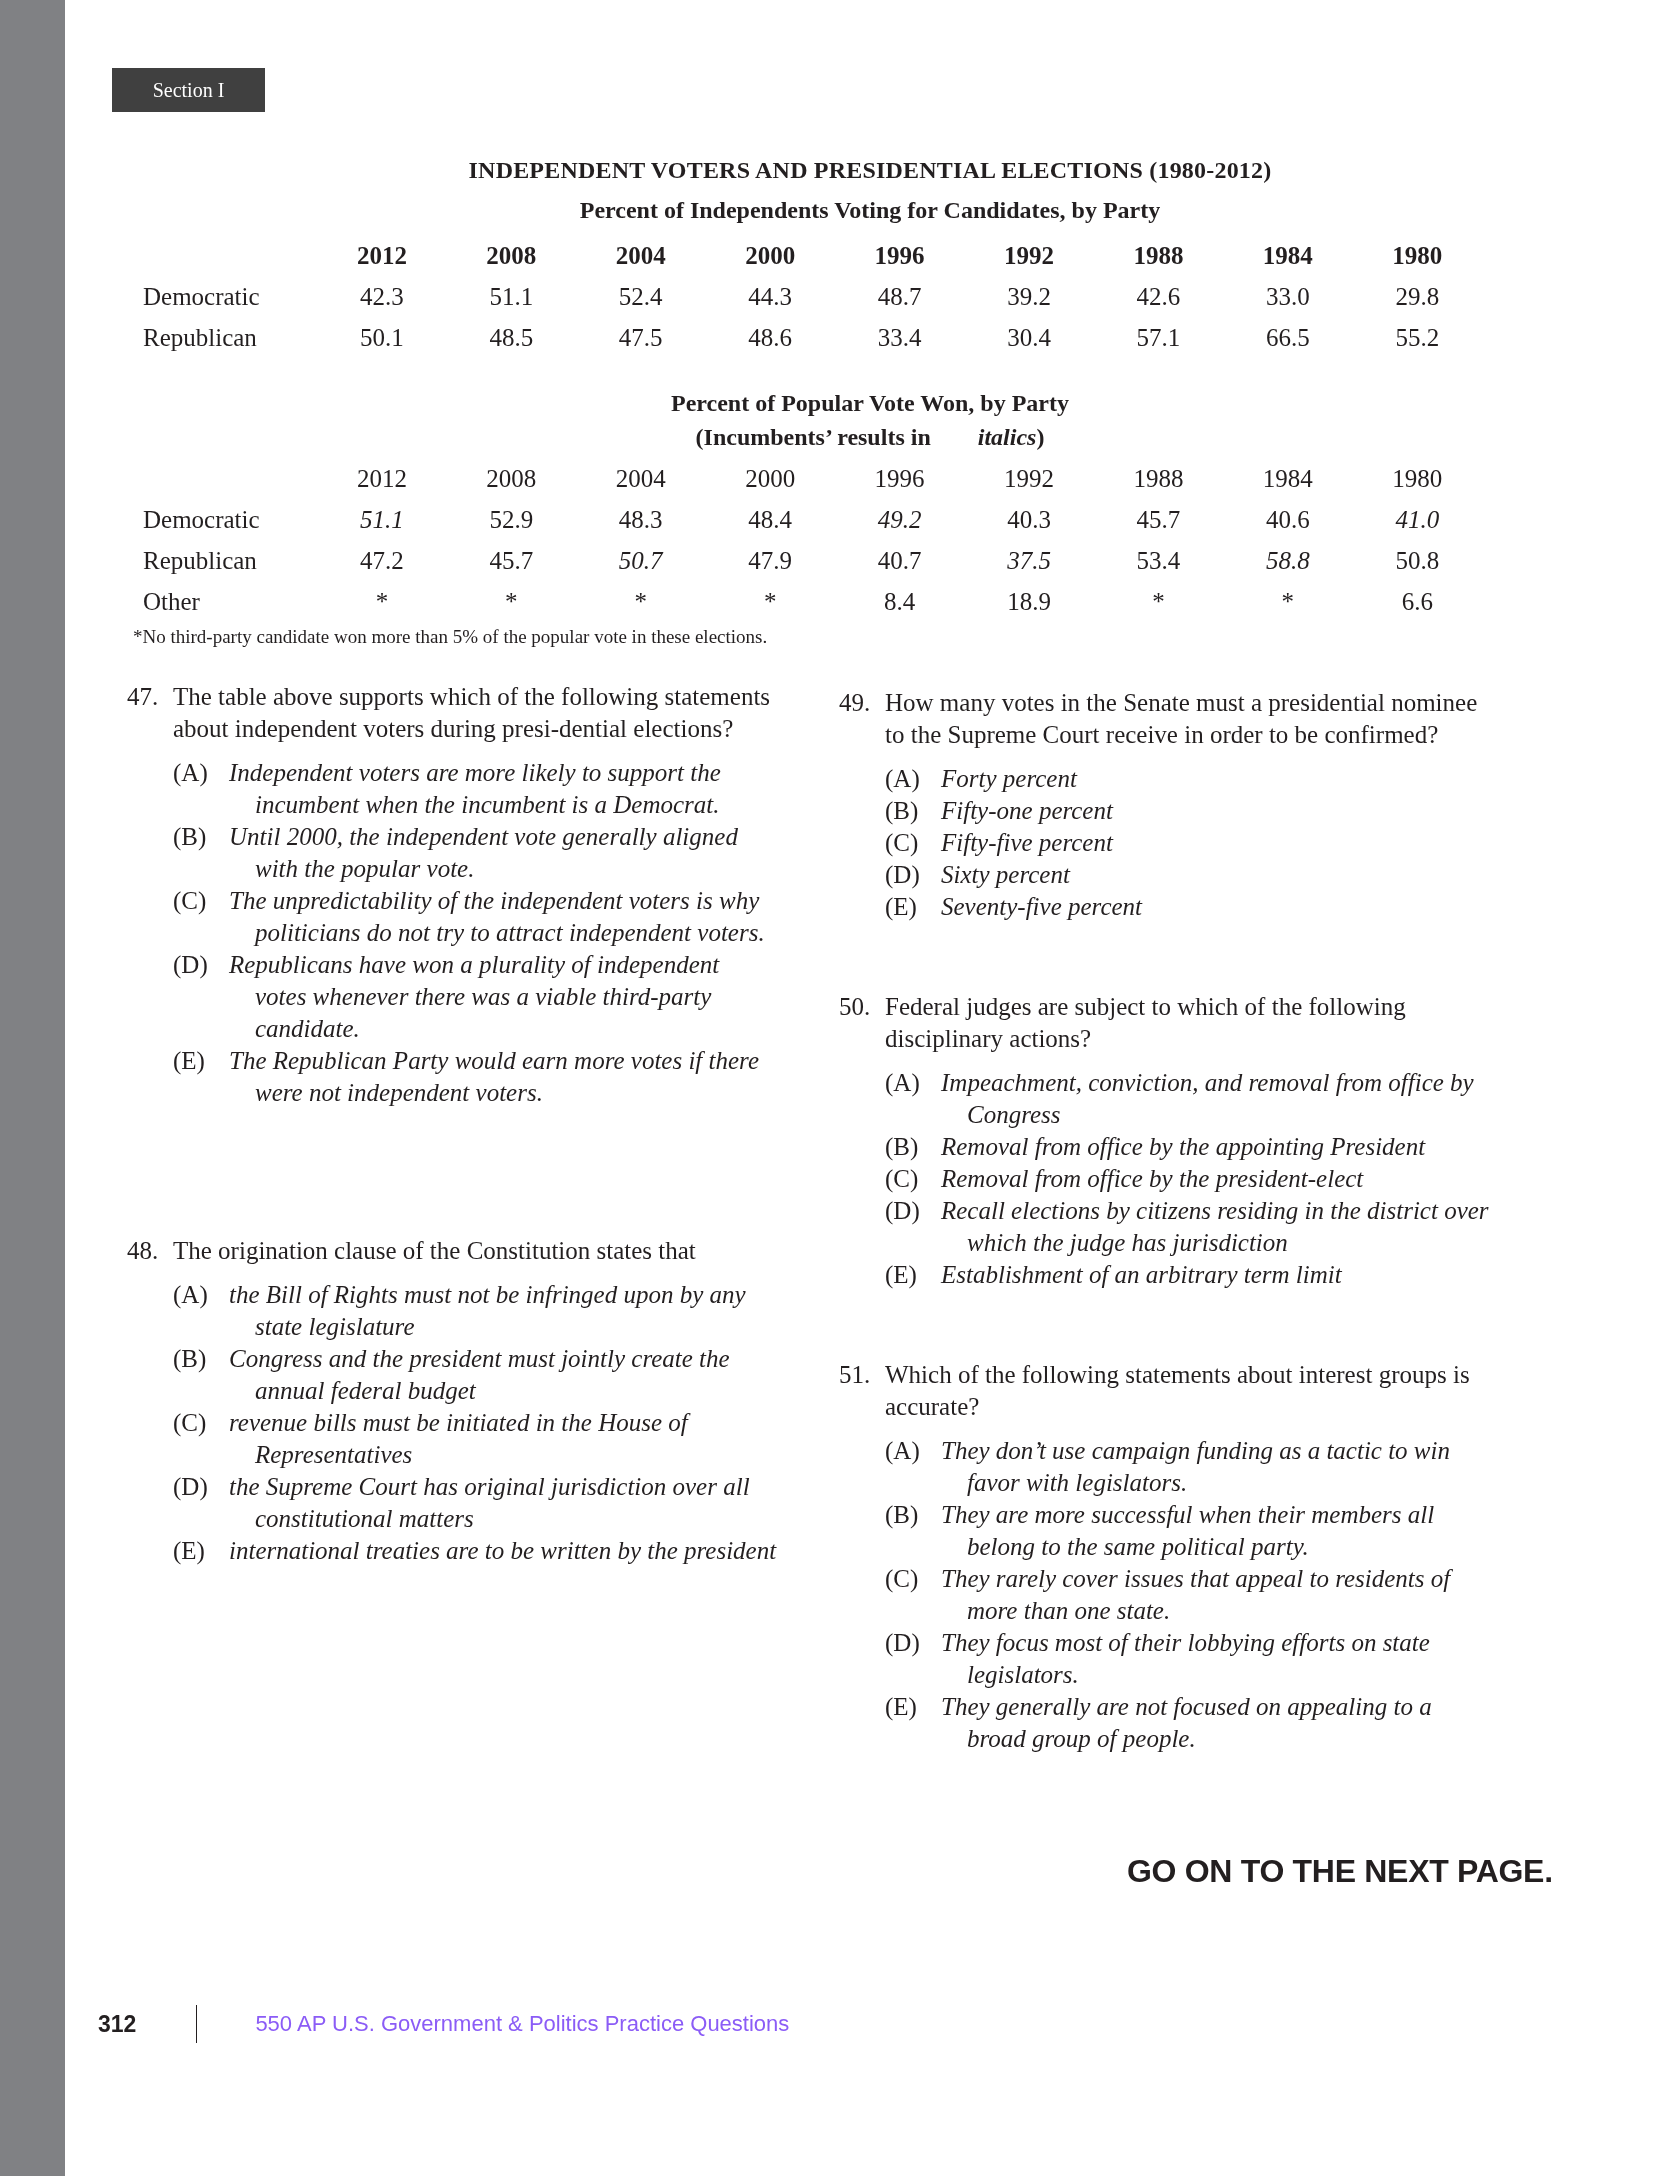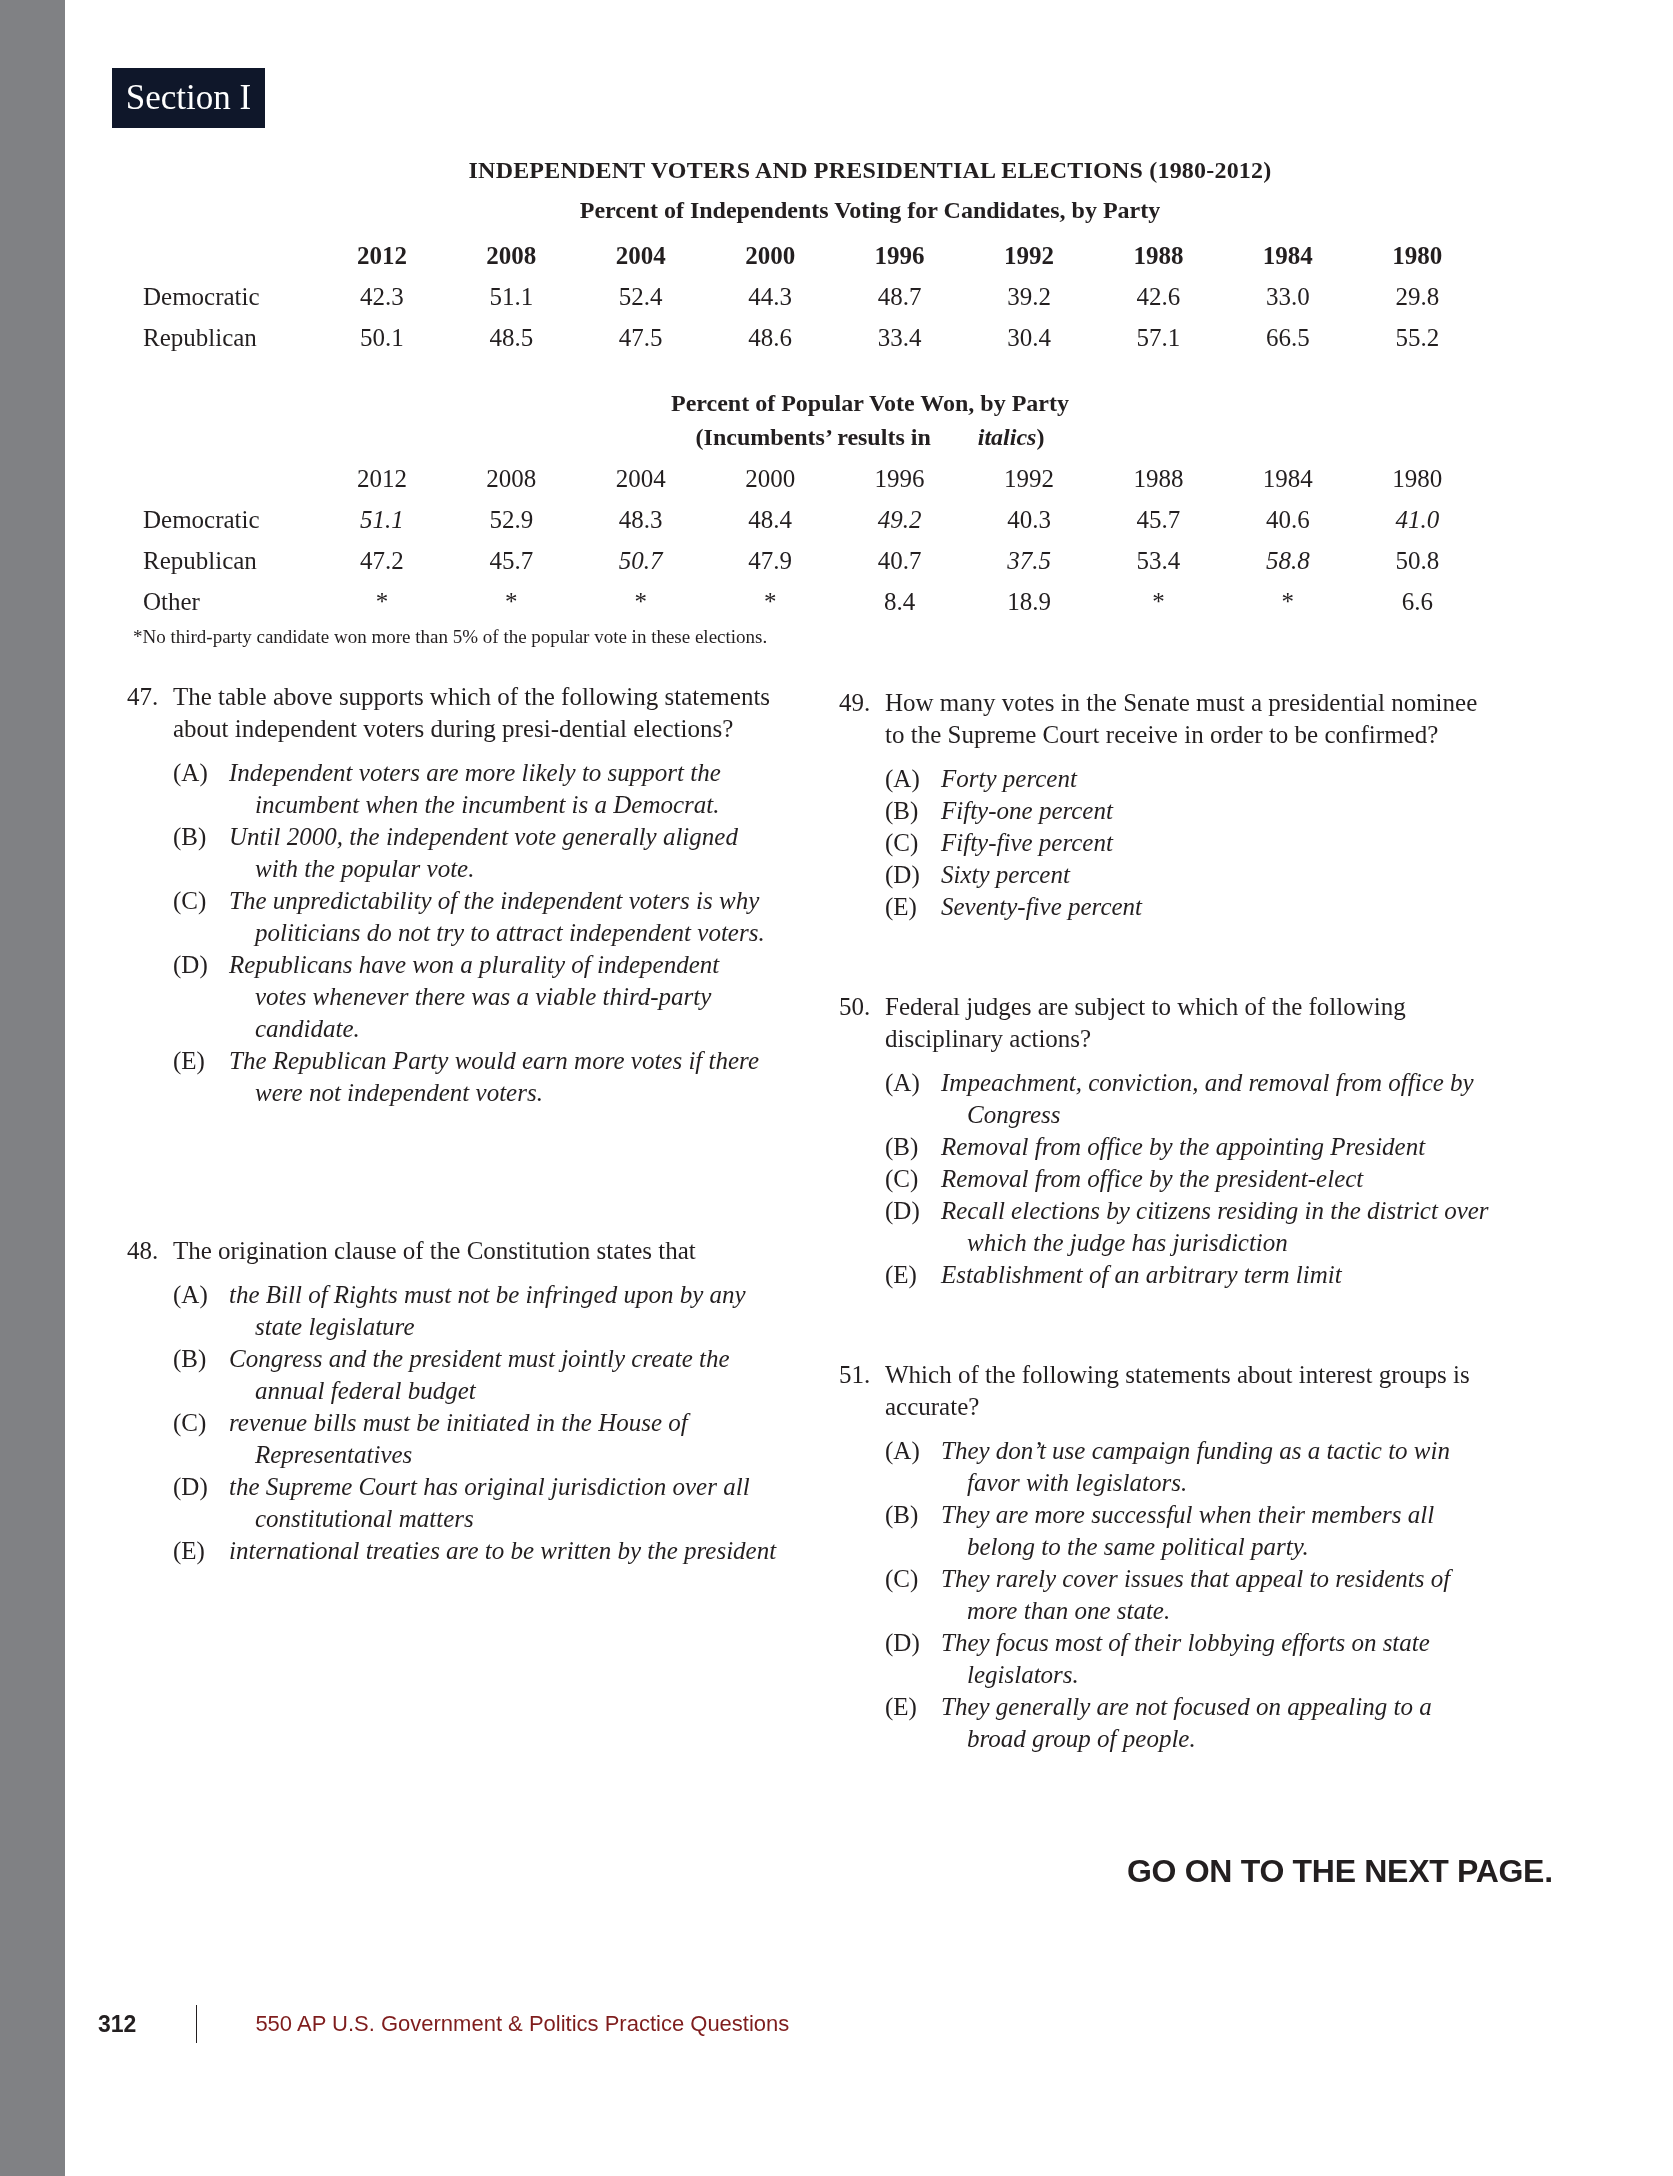--- a/index.html
+++ b/index.html
@@ -3,23 +3,23 @@
 <meta charset="utf-8">
 <style>
   html, body { margin: 0; padding: 0; }
   body {
     width: 1674px; height: 2176px; position: relative; overflow: hidden;
     background: #ffffff; color: #231f20;
     font-family: "Liberation Serif", "DejaVu Serif", serif;
   }
   .margin-bar { position: absolute; left: 0; top: 0; width: 65px; height: 2176px; background: #808184; }
   .section-tab {
-    position: absolute; left: 112px; top: 68px; width: 153px; height: 60px;
-    background: #0f172a; color: #fff; font-family: "Liberation Serif", serif;
-    font-size: 35px; display: flex; align-items: center; justify-content: center;
+    position: absolute; left: 112px; top: 68px; width: 153px; height: 44px;
+    background: #404040; color: #fff; font-family: "Liberation Serif", serif;
+    font-size: 20px; display: flex; align-items: center; justify-content: center;
   }
   .table-block { position: absolute; left: 129px; top: 157px; width: 1353px; }
   .t-title { text-align: center; font-weight: bold; font-size: 24px; letter-spacing: 0.2px; margin-left: 129px; height: 40px; }
   .t-sub { text-align: center; font-weight: bold; font-size: 24px; margin-left: 129px; height: 38px; }
   .t-sub2 { text-align: center; font-weight: bold; font-size: 24px; margin-left: 129px; height: 34px; }
   .t-sub2 i { font-weight: bold; margin-left: 41px; }
   .row { display: flex; height: 41px; align-items: center; font-size: 25px; }
   .row .lbl { width: 179px; padding-left: 14px; }
   .row .cell { width: 133px; text-align: center; }
   .row.head .cell.bold { font-weight: bold; }
@@ -33,21 +33,21 @@
   .choice { display: flex; }
   .choice .letter { width: 56px; flex: none; }
   .choice .ctext { flex: 1; padding-left: 26px; text-indent: -26px; font-style: italic; }
   .go-on {
     position: absolute; left: 1127px; top: 1853px;
     font-family: "Liberation Sans", sans-serif; font-weight: bold; font-size: 32px; letter-spacing: -0.3px;
   }
   .footer { position: absolute; left: 98px; top: 2005px; display: flex; align-items: center; font-family: "Liberation Sans", sans-serif; gap: 40px; }
   .footer .page-num { font-weight: bold; font-size: 23px; }
   .footer .divider { width: 1px; height: 38px; background: #231f20; margin: 0 18px 0 20px; }
-  .footer .book-title { font-size: 22px; color: #7f1d1d; }
+  .footer .book-title { font-size: 22px; color: #8b5cf6; }
 </style>
 </head>
 <body>
 
 <div class="margin-bar"></div>
 
 <div class="section-tab">
   <span>Section I</span>
 </div>
 

